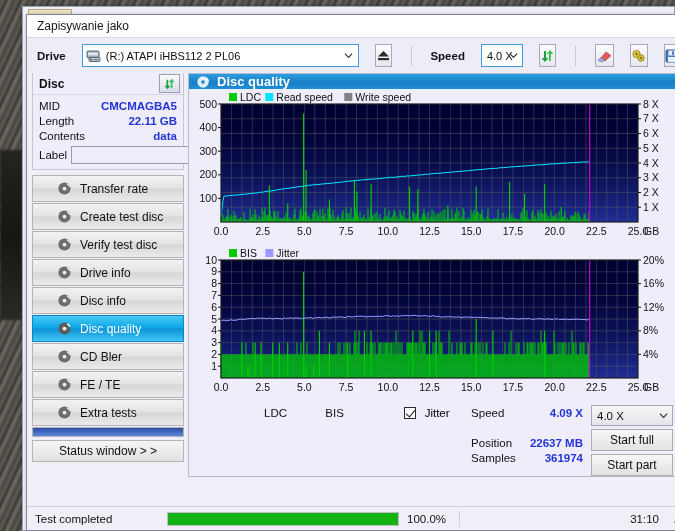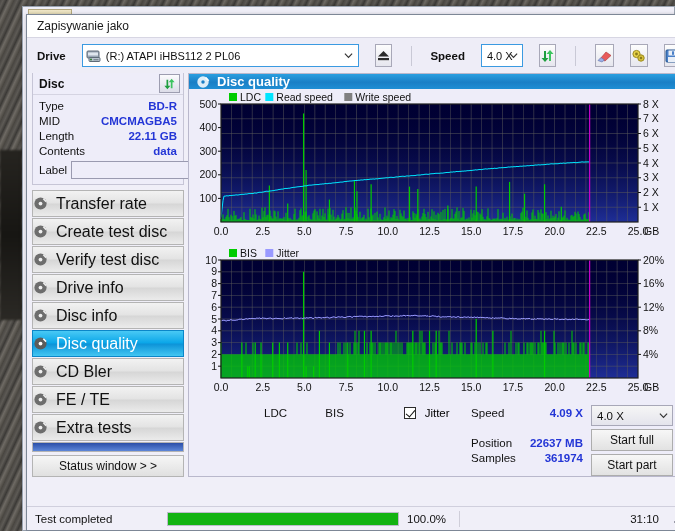--- a/index.html
+++ b/index.html
@@ -153,22 +153,22 @@
     background:linear-gradient(180deg,#fbfbfd,#dcdce8);
     display:flex;align-items:center;justify-content:center;
   }
 
   .nav-btn {
     height: 27px;
     margin-bottom: 1px;
     background: linear-gradient(180deg,#f2f2f2 0%,#e3e3e3 48%,#d6d6d6 52%,#ebebeb 100%);
     border:1px solid #b4b4b4;
     display:flex; align-items:center; gap:8px;
-    padding-left:0;
-    font-size:16px; color:#111;
+    padding-left:24px;
+    font-size:12px; color:#111;
     cursor: default;
   }
   .nav-btn.active {
     background: linear-gradient(180deg,#49c9f5 0%,#0aa6e8 48%,#0c93d8 52%,#42c6f2 100%);
     border:1px solid #0b86c8;
     color:#ffffff;
   }
   .nav-btn .ic { width:15px; height:15px; flex:0 0 15px; }
   #nav-filler { height:10px; background:linear-gradient(180deg,#2b4ea8,#5d86d8); border:1px solid #b4b4b4; margin-bottom:3px;}
   #status-window-btn {
@@ -325,24 +325,20 @@
         <div id="disc-header">
           <span class="t">Disc</span>
           <span class="refresh-btn">
             <svg width="13" height="12" viewBox="0 0 15 14">
               <path d="M4 2 L4 9 L1.5 9 L5 13 L8.5 9 L6 9 L6 2 Z" fill="#1f9e3f"></path>
               <path d="M11 12 L11 5 L13.5 5 L10 1 L6.5 5 L9 5 L9 12 Z" fill="#3cc45f"></path>
             </svg>
           </span>
         </div>
         <div style="padding:3px 0 0 0;">
-          <div class="disc-row">
-            <span class="k">Type</span>
-            <span class="v">BD-R</span>
-          </div>
           <div class="disc-row">
             <span class="k">MID</span>
             <span class="v">CMCMAGBA5</span>
           </div>
           <div class="disc-row">
             <span class="k">Length</span>
             <span class="v">22.11 GB</span>
           </div>
           <div class="disc-row">
             <span class="k">Contents</span>

